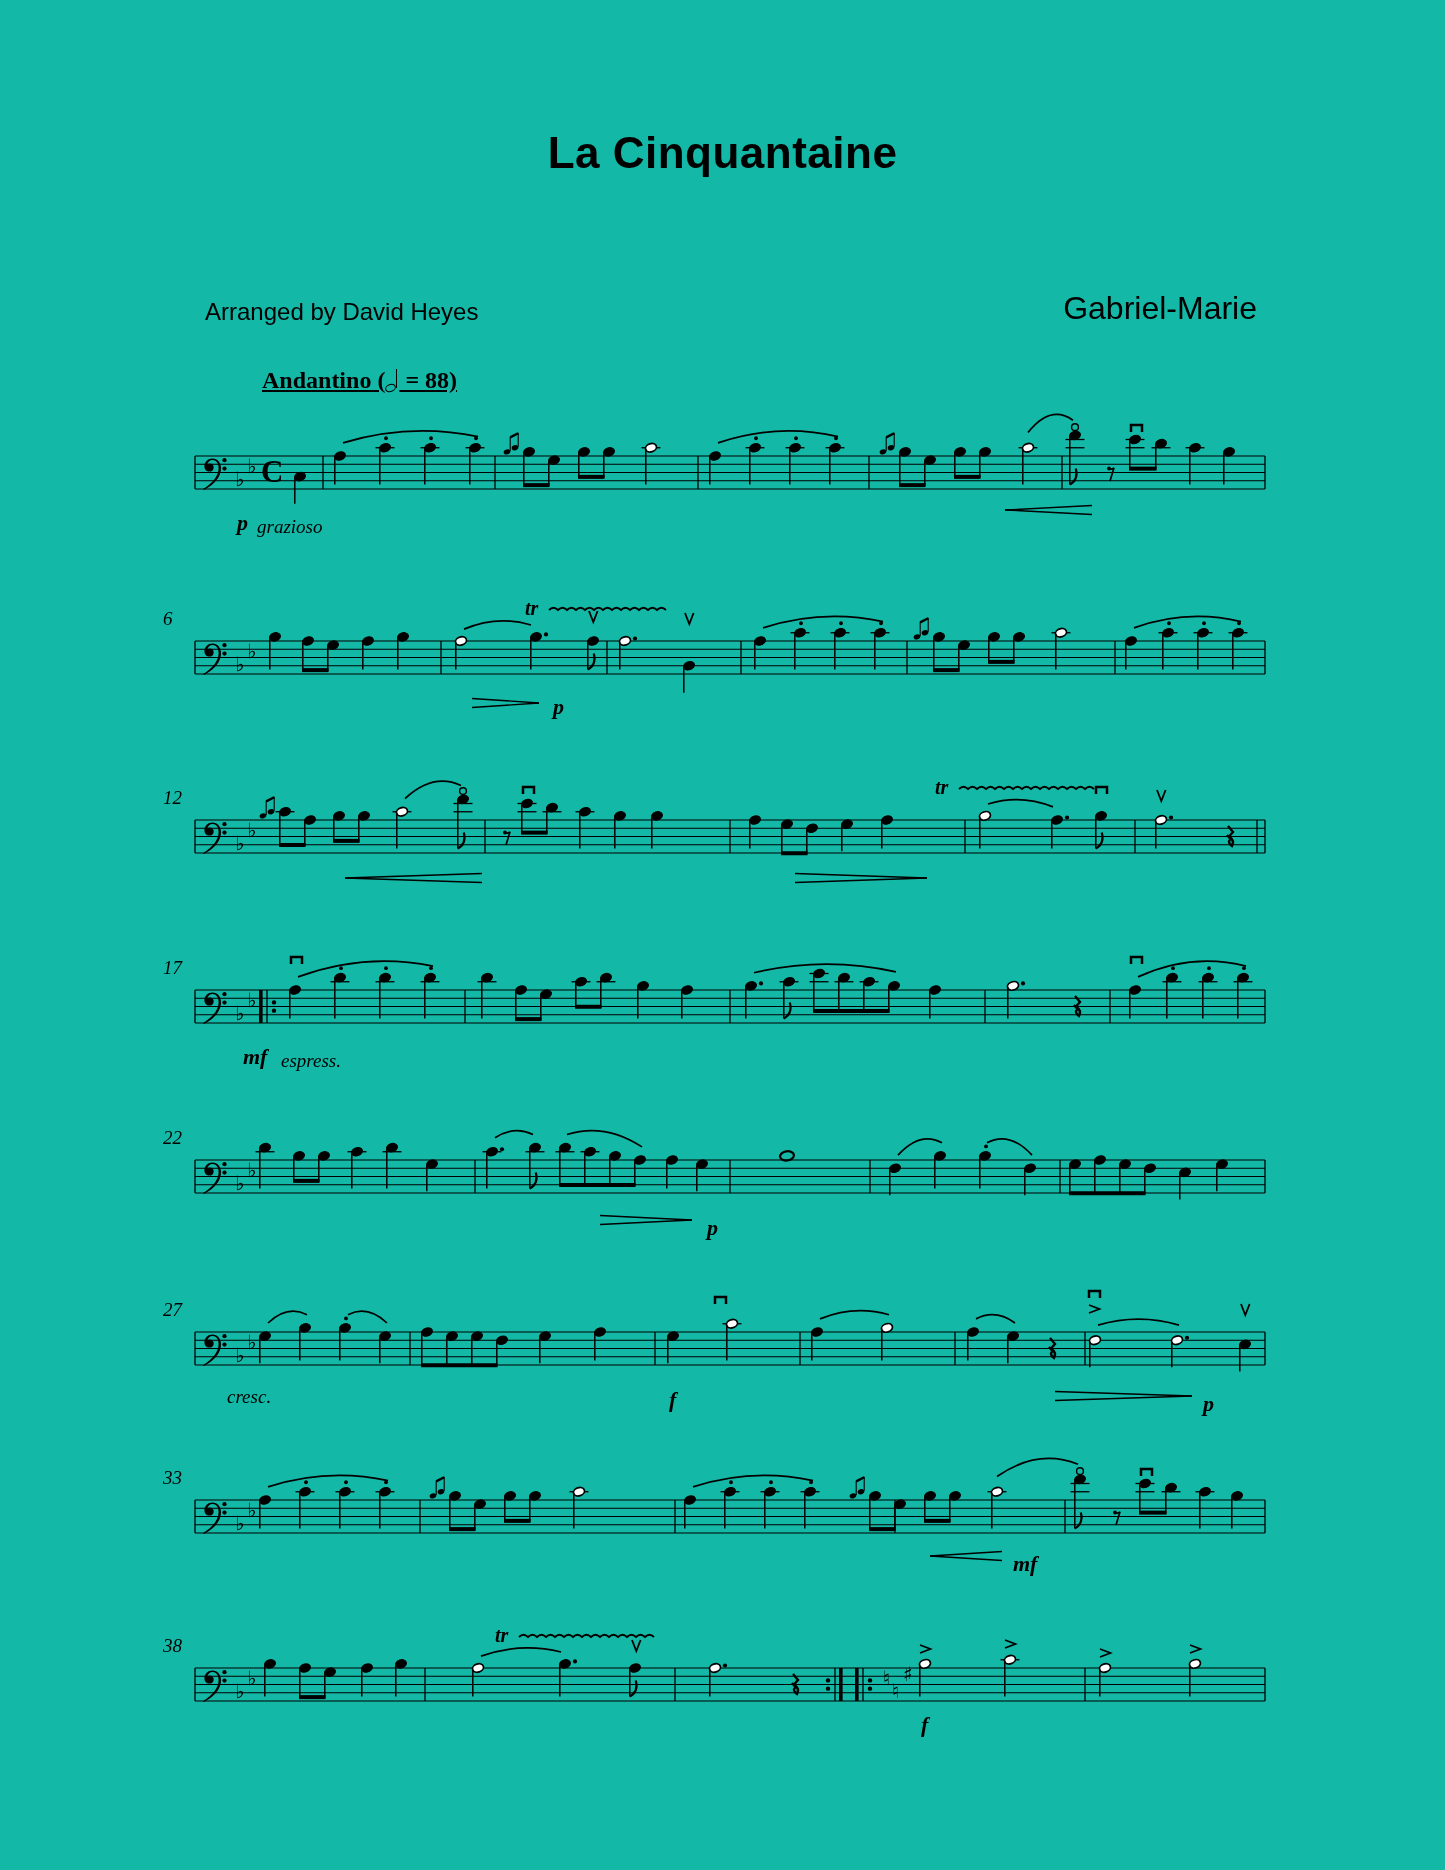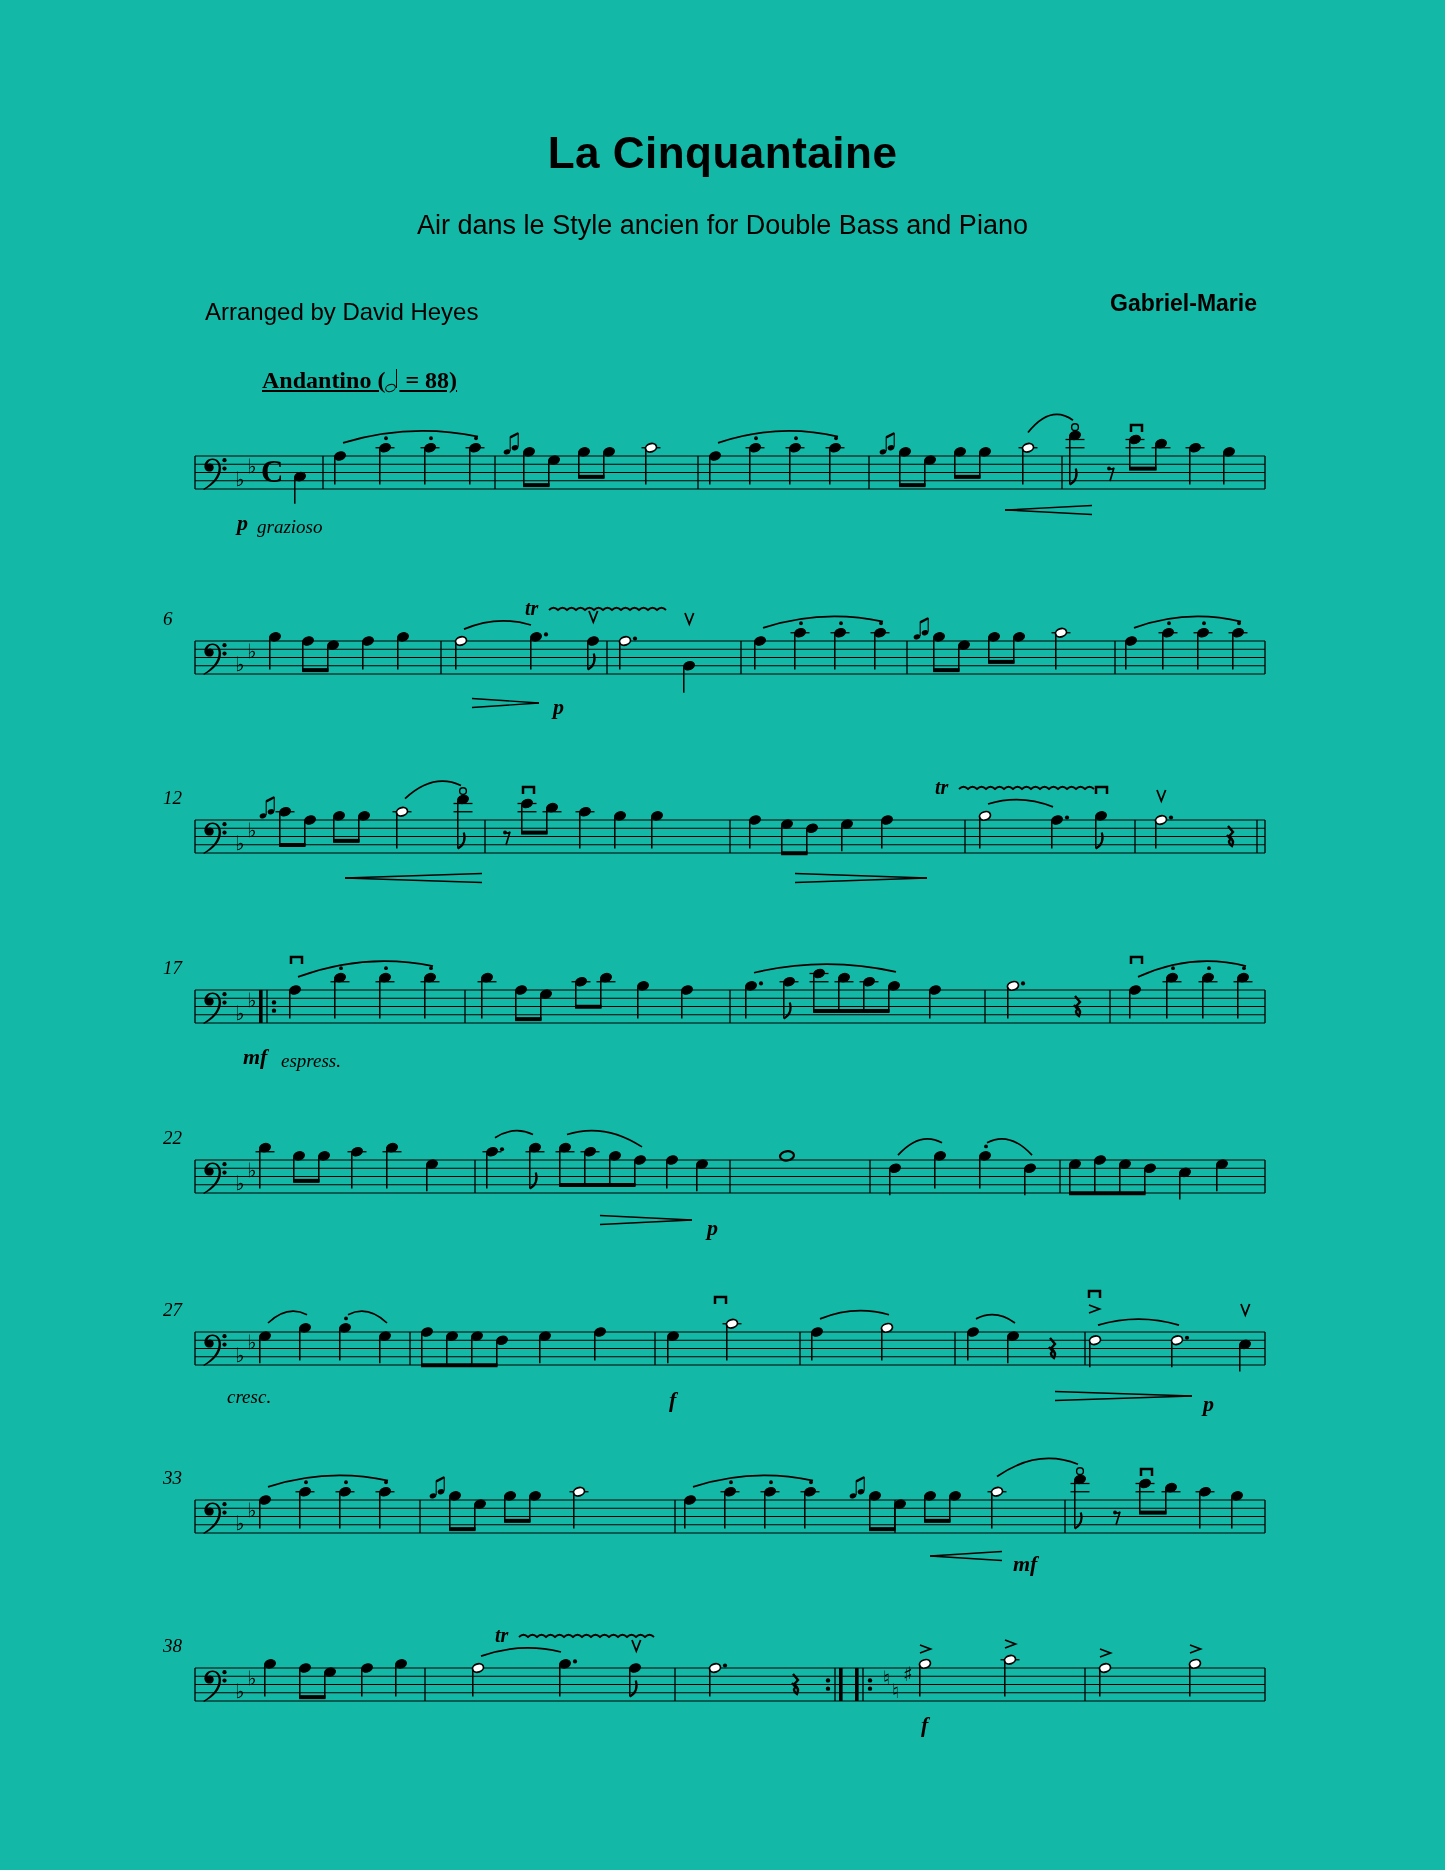--- a/index.html
+++ b/index.html
@@ -1,41 +1,40 @@
 <!DOCTYPE html>
 <html><head>
 <meta charset="utf-8">
 <style>
   html,body{margin:0;padding:0;background:#e8e8e8;}
   #page{position:relative;width:1445px;height:1870px;background:#14b8a6;margin:0 auto;
         font-family:"Liberation Sans",sans-serif;color:#000;overflow:hidden;}
   .ttl{position:absolute;left:0;width:100%;text-align:center;font-weight:bold;font-size:44px;top:128px;letter-spacing:0.5px;}
   .sub{position:absolute;left:0;width:100%;text-align:center;font-size:27px;top:210px;}
   .arr{position:absolute;left:205px;top:298px;font-size:24px;}
-  .cmp{position:absolute;right:188px;top:290px;font-size:23px;font-weight:bold;}
+  .cmp{position:absolute;right:188px;top:290px;font-size:32px;font-weight:normal;}
   .tempo{position:absolute;left:262px;top:366px;font-family:"Liberation Serif",serif;font-weight:bold;font-size:24px;text-decoration:underline;}
   .note-glyph{display:inline-block;position:relative;width:14px;height:26px;vertical-align:-4px;}
   .note-glyph::before{content:"";position:absolute;left:0;bottom:0;width:9px;height:6px;
       border:1.6px solid #000;border-radius:50%;transform:rotate(-20deg);}
   .note-glyph::after{content:"";position:absolute;right:2px;bottom:4px;width:1.6px;height:19px;background:#000;}
   .copyright{position:absolute;left:0;width:100%;text-align:center;top:1728px;font-size:21px;}
   svg.system{position:absolute;left:145px;overflow:visible;}
   svg .mnum{font:italic 19px "Liberation Serif",serif;}
   svg .dyn{font:italic bold 22px "Liberation Serif",serif;}
   svg .expr{font:italic 19px "Liberation Serif",serif;}
   svg .accid{font:20px "DejaVu Sans",sans-serif;}
   svg .timesig{font:bold 31px "Liberation Serif",serif;}
   svg .trtext{font:italic bold 20px "Liberation Serif",serif;}
 </style>
 </head>
 <body>
 
 <div id="page">
   <div class="ttl">La Cinquantaine</div>
-  <div class="sub">Air dans le Style ancien for Double Bass and Piano</div>
   <div class="arr">Arranged by David Heyes</div>
   <div class="cmp">Gabriel-Marie</div>
   <div class="tempo"><span>Andantino (</span><span class="note-glyph"></span><span> = 88)</span></div>
   <div id="score">
       <svg class="system" width="1170" height="165" viewBox="-50 -50 1170 165" style="top: 406px;">
         <g>
           <line x1="0" y1="0" x2="1070" y2="0" stroke="#000" stroke-width="1.15"></line>
           <line x1="0" y1="8.25" x2="1070" y2="8.25" stroke="#000" stroke-width="1.15"></line>
           <line x1="0" y1="16.5" x2="1070" y2="16.5" stroke="#000" stroke-width="1.15"></line>
           <line x1="0" y1="24.75" x2="1070" y2="24.75" stroke="#000" stroke-width="1.15"></line>

